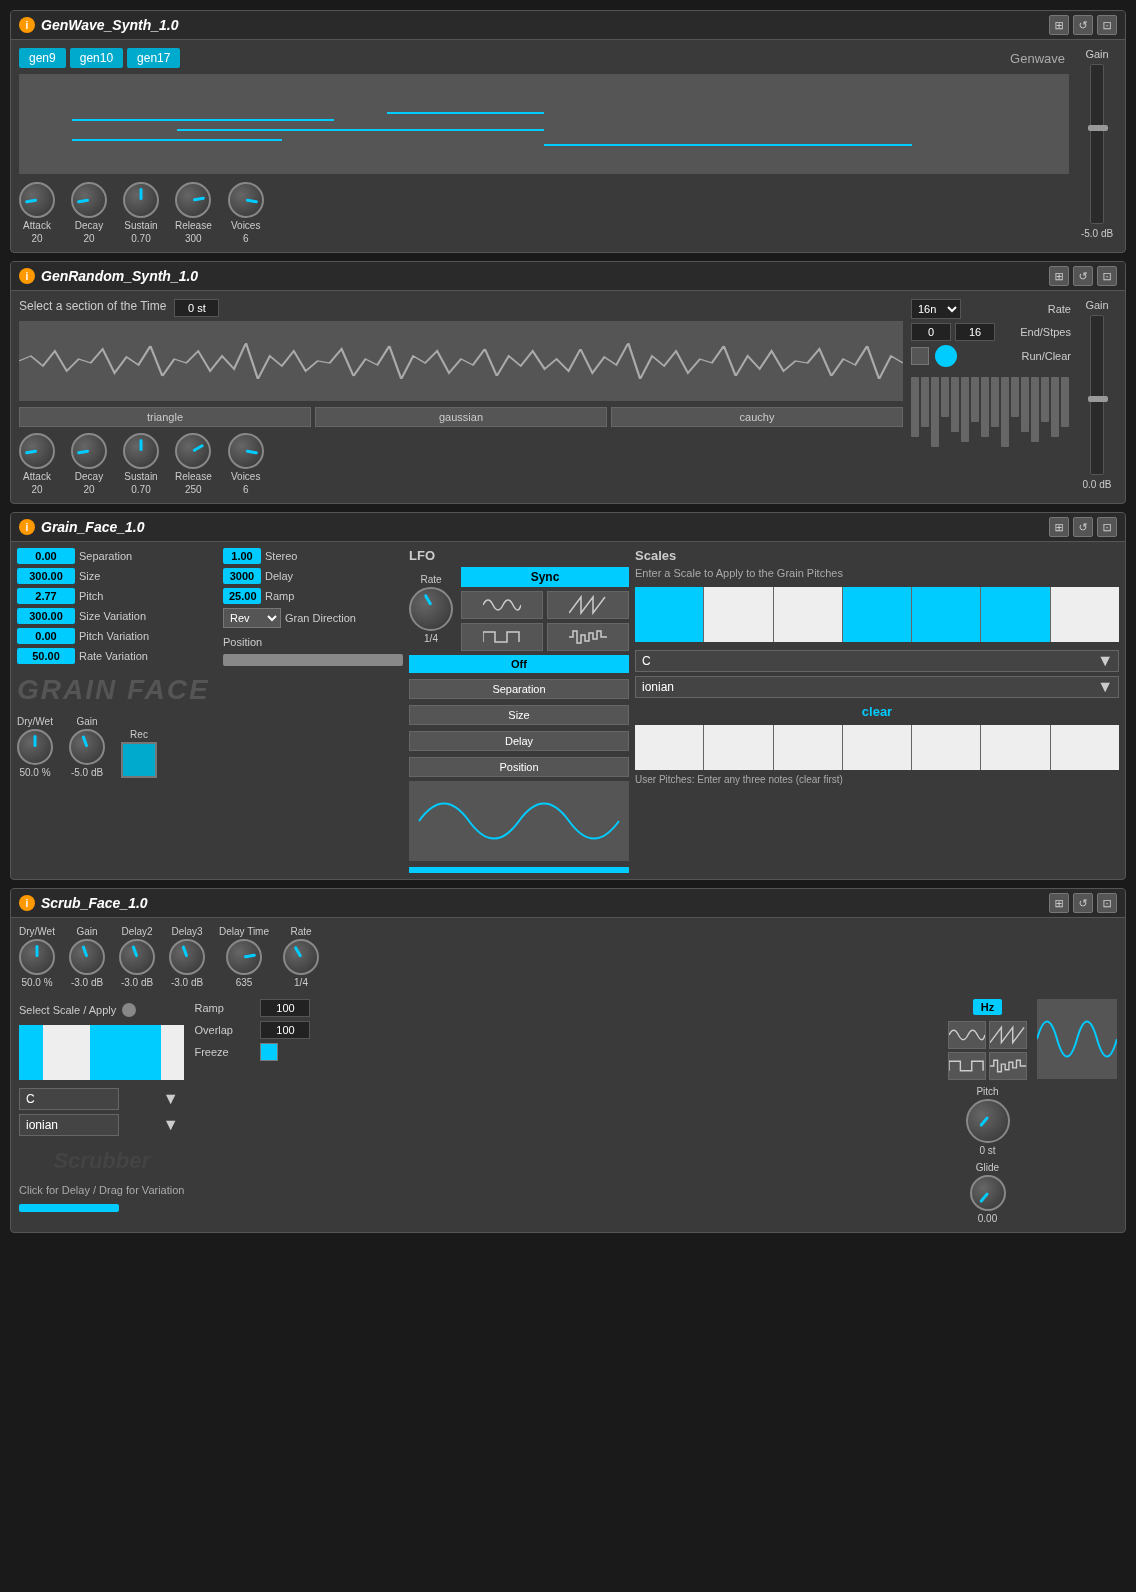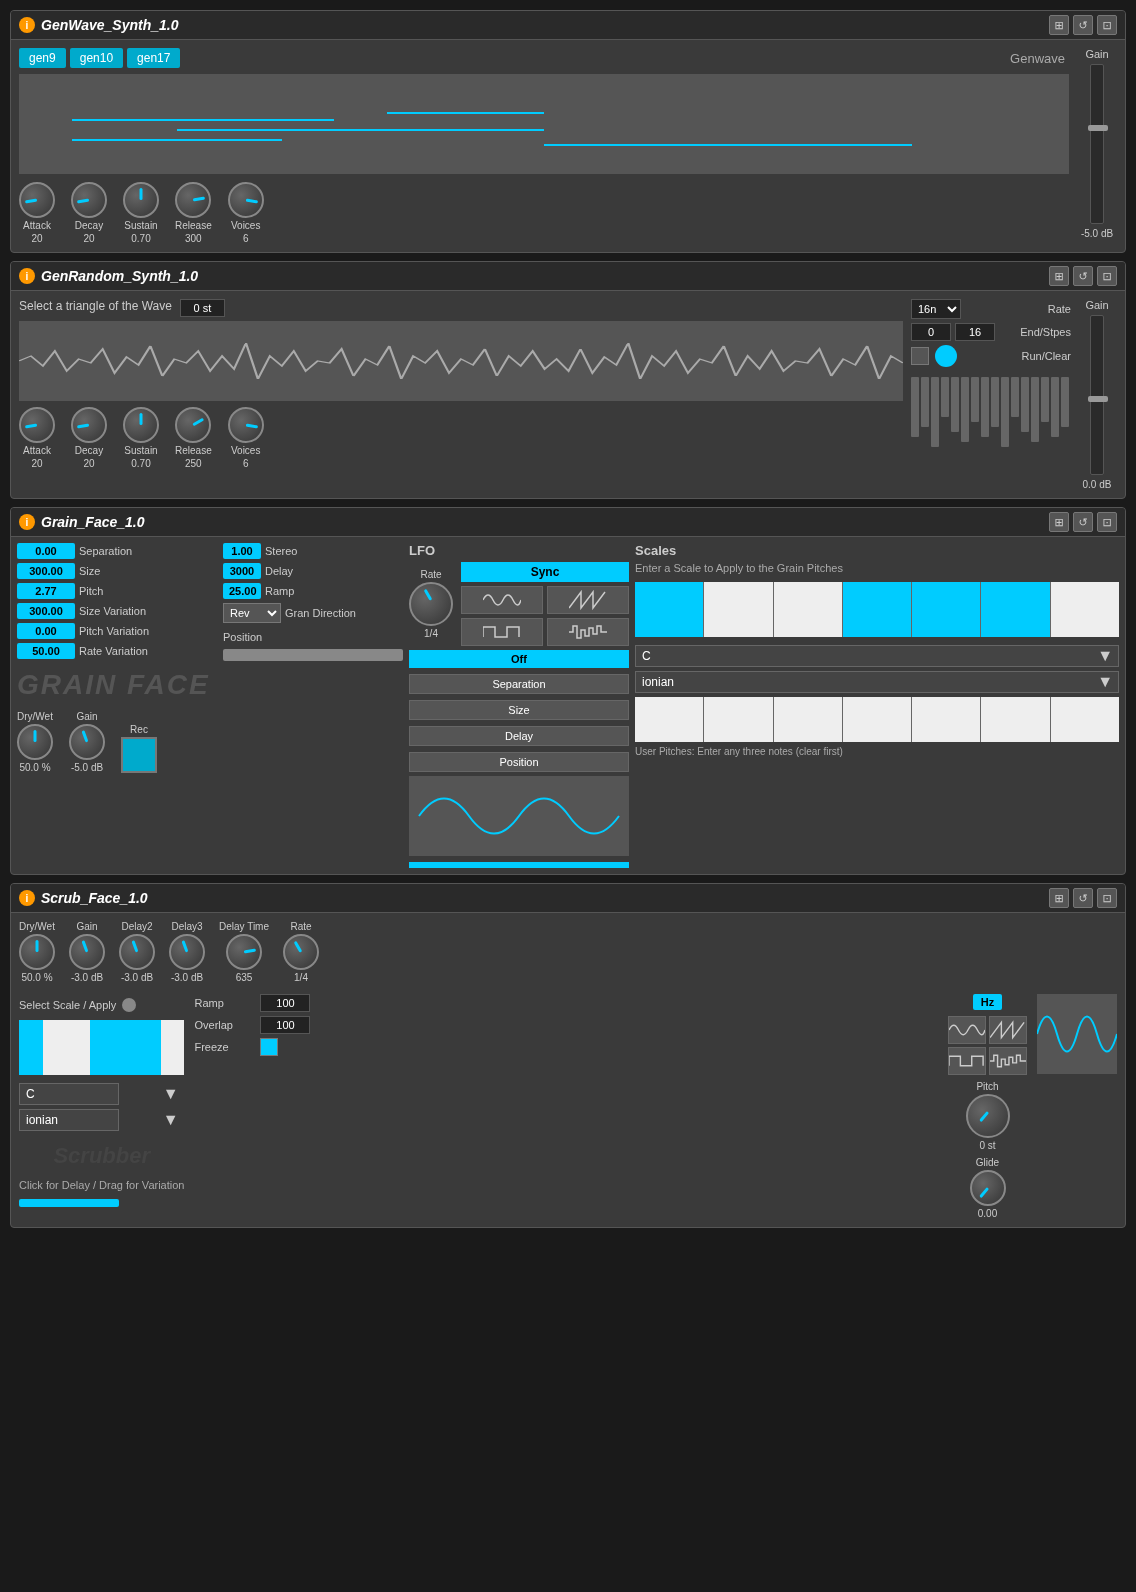--- a/index.html
+++ b/index.html
@@ -733,28 +733,33 @@
     </div>
     <div class="panel-controls">
       <div class="panel-ctrl-btn">⊞</div>
       <div class="panel-ctrl-btn">↺</div>
       <div class="panel-ctrl-btn">⊡</div>
     </div>
   </div>
   <div class="genrandom-content">
     <div class="genrandom-left">
       <div style="display:flex;align-items:center;gap:8px;margin-bottom:4px;">
-        <span class="wave-section-label">Select a triangle of the Wave</span>
+        <span class="wave-section-label">Select a section of the Time</span>
         <input class="st-input" type="text" value="0 st" style="">
       </div>
       <div class="waveform-display">
         
         <svg width="100%" height="100%" viewBox="0 0 370 80" preserveAspectRatio="none">
           <path d="M0,40 L5,35 L10,45 L15,30 L20,50 L25,38 L30,42 L35,28 L40,52 L45,36 L50,44 L55,25 L60,55 L65,38 L70,42 L75,30 L80,50 L85,35 L90,48 L95,22 L100,58 L105,35 L110,45 L115,30 L120,50 L125,40 L130,42 L135,28 L140,55 L145,38 L150,44 L155,25 L160,58 L165,35 L170,42 L175,30 L180,52 L185,38 L190,44 L195,28 L200,55 L205,35 L210,45 L215,30 L220,48 L225,38 L230,50 L235,28 L240,52 L245,36 L250,44 L255,22 L260,58 L265,35 L270,45 L275,30 L280,52 L285,38 L290,42 L295,25 L300,55 L305,35 L310,48 L315,30 L320,50 L325,40 L330,42 L335,28 L340,55 L345,38 L350,44 L355,25 L360,58 L365,35 L370,42" fill="none" stroke="#aaa" stroke-width="1"></path>
         </svg>
+      </div>
+      <div class="distribution-buttons">
+        <div class="dist-btn">triangle</div>
+        <div class="dist-btn">gaussian</div>
+        <div class="dist-btn">cauchy</div>
       </div>
       <div class="envelope-section" style="margin-top:6px;">
         <div class="knob-group">
           <div class="knob-container">
             <div class="knob-indicator" style="transform: translateX(-50%) rotate(-100deg); transform-origin: bottom center; left:50%;"></div>
           </div>
           <span class="knob-label">Attack</span>
           <span class="knob-value">20</span>
         </div>
         <div class="knob-group">
@@ -995,20 +1000,21 @@
           </select>
           <span class="dropdown-arrow">▼</span>
         </div>
         <div class="dropdown-wrapper">
           <select class="dropdown-select">
             <option>ionian</option>
           </select>
           <span class="dropdown-arrow">▼</span>
         </div>
       </div>
+      <button class="clear-btn">clear</button>
       <div style="position:relative;height:45px;background:#666;">
         <div style="display:flex;height:100%;gap:1px;">
           <div style="flex:1;background:#eee;"></div>
           <div style="flex:1;background:#eee;"></div>
           <div style="flex:1;background:#eee;"></div>
           <div style="flex:1;background:#eee;"></div>
           <div style="flex:1;background:#eee;"></div>
           <div style="flex:1;background:#eee;"></div>
           <div style="flex:1;background:#eee;"></div>
         </div>

